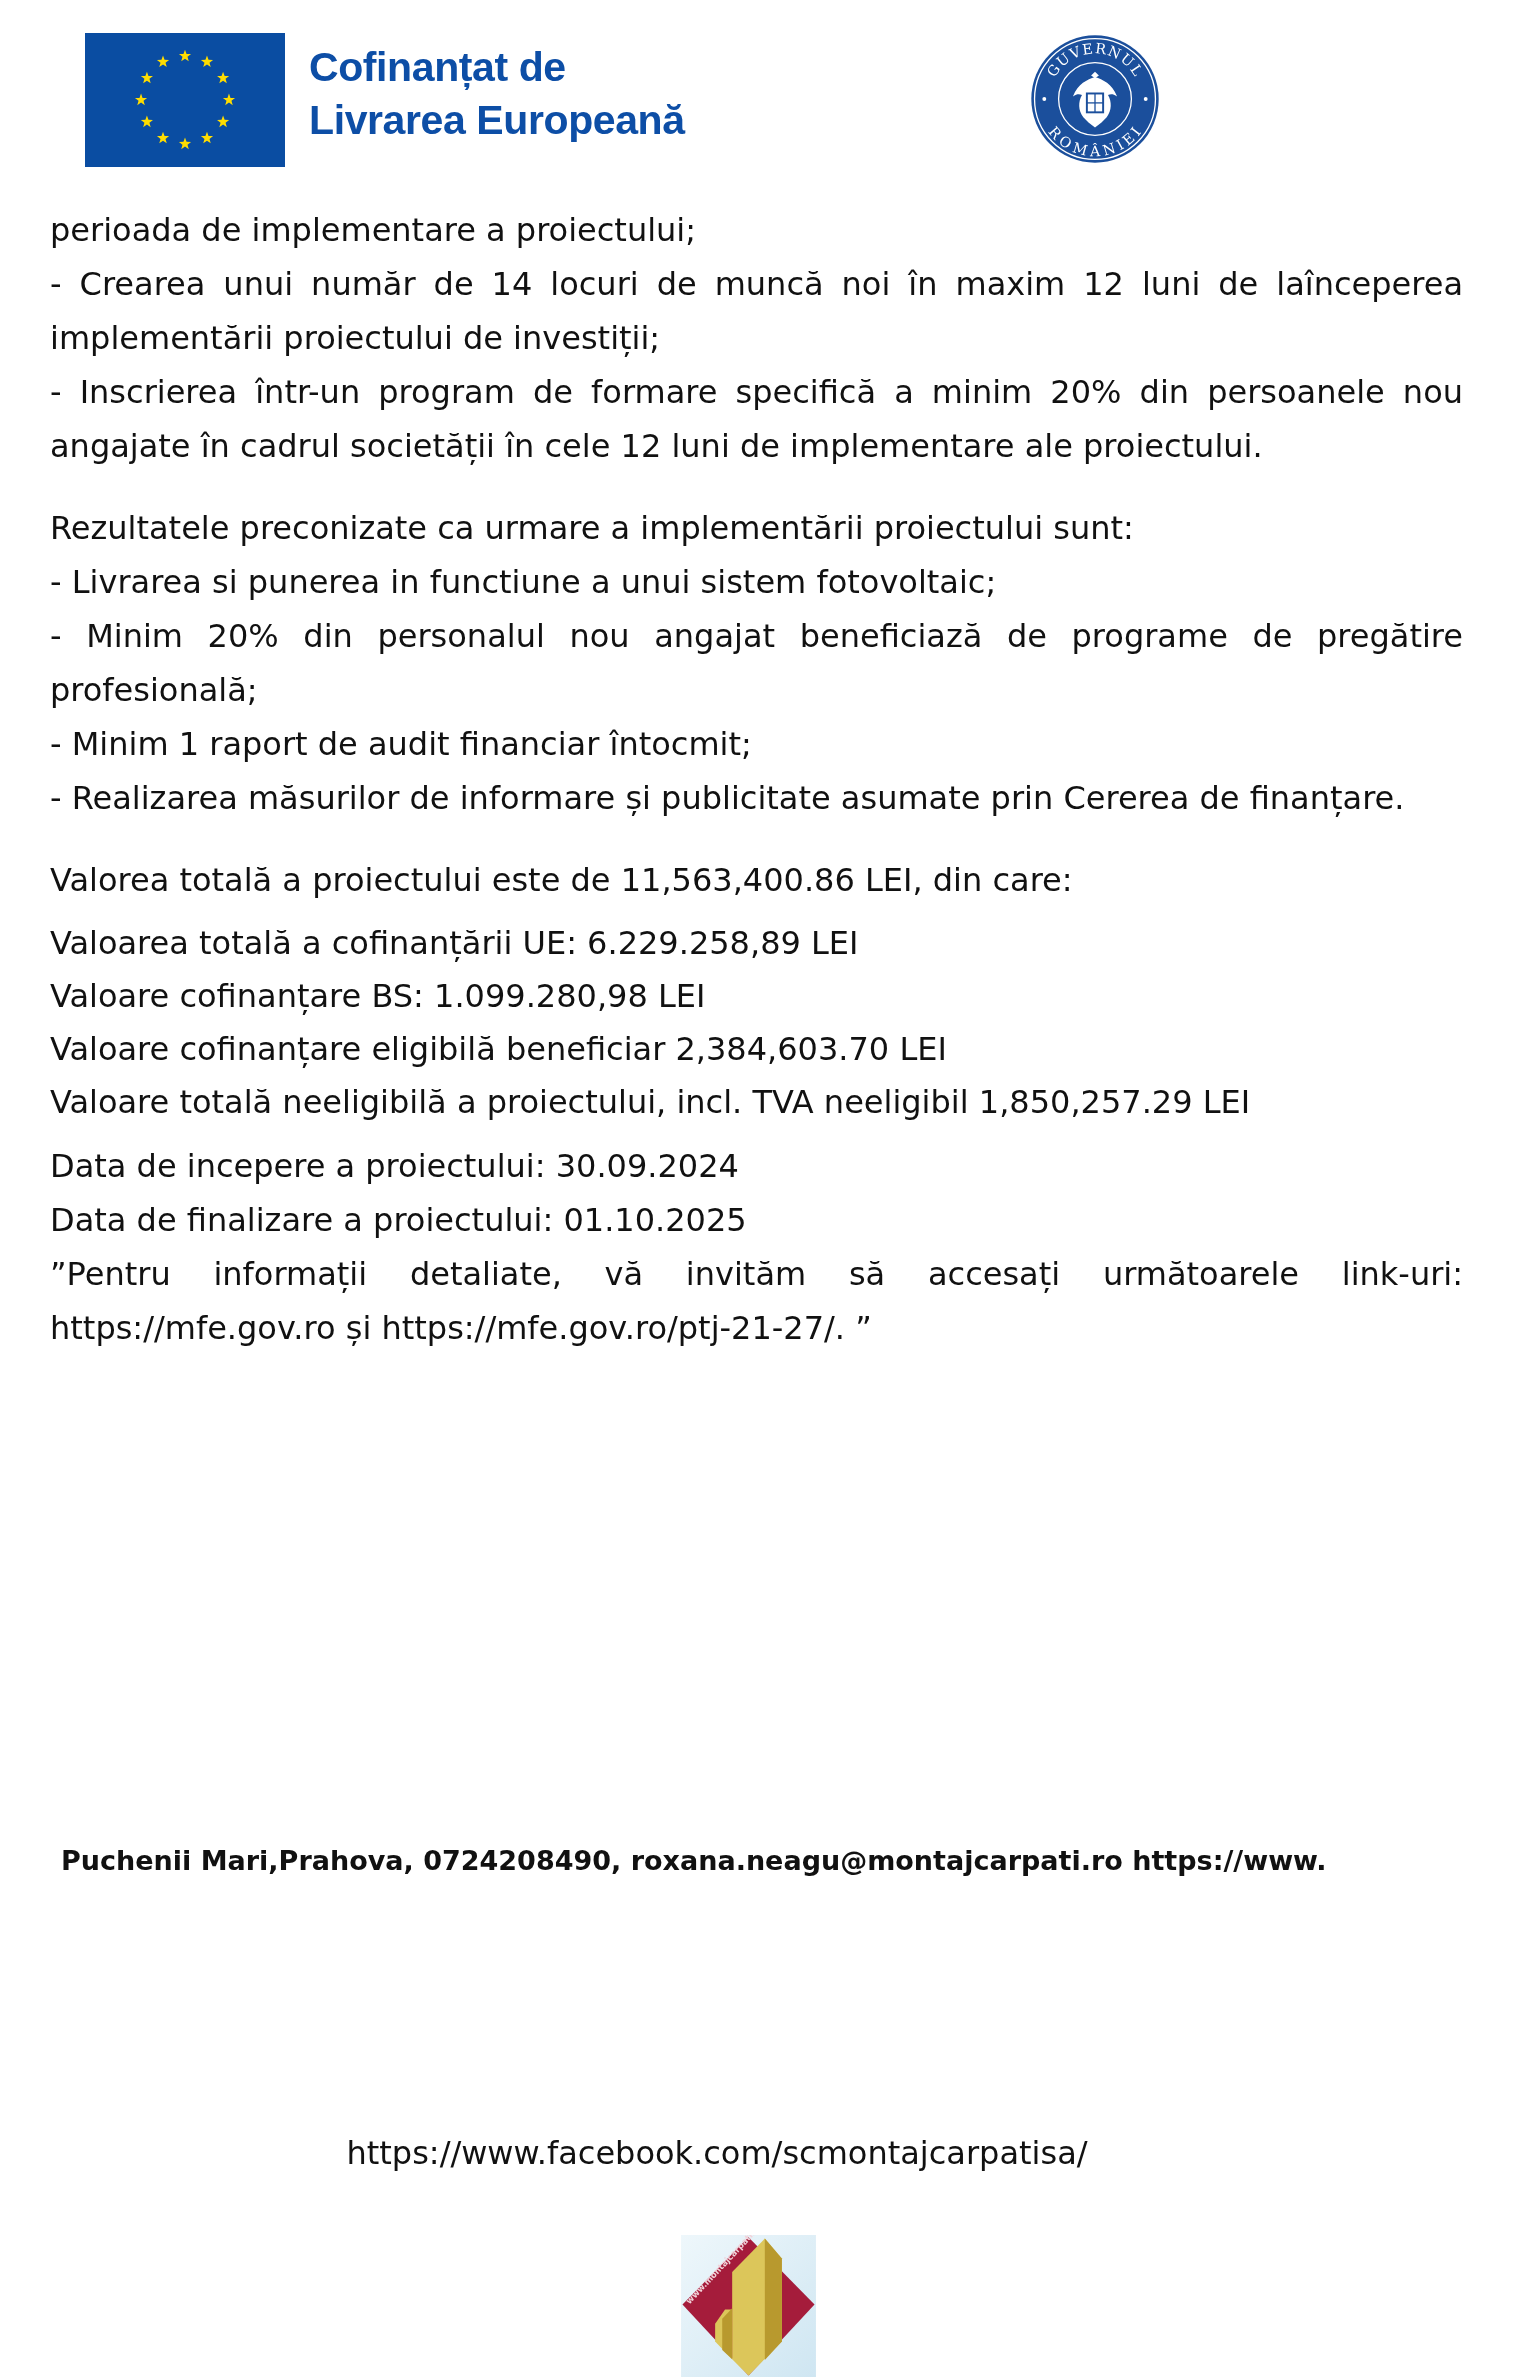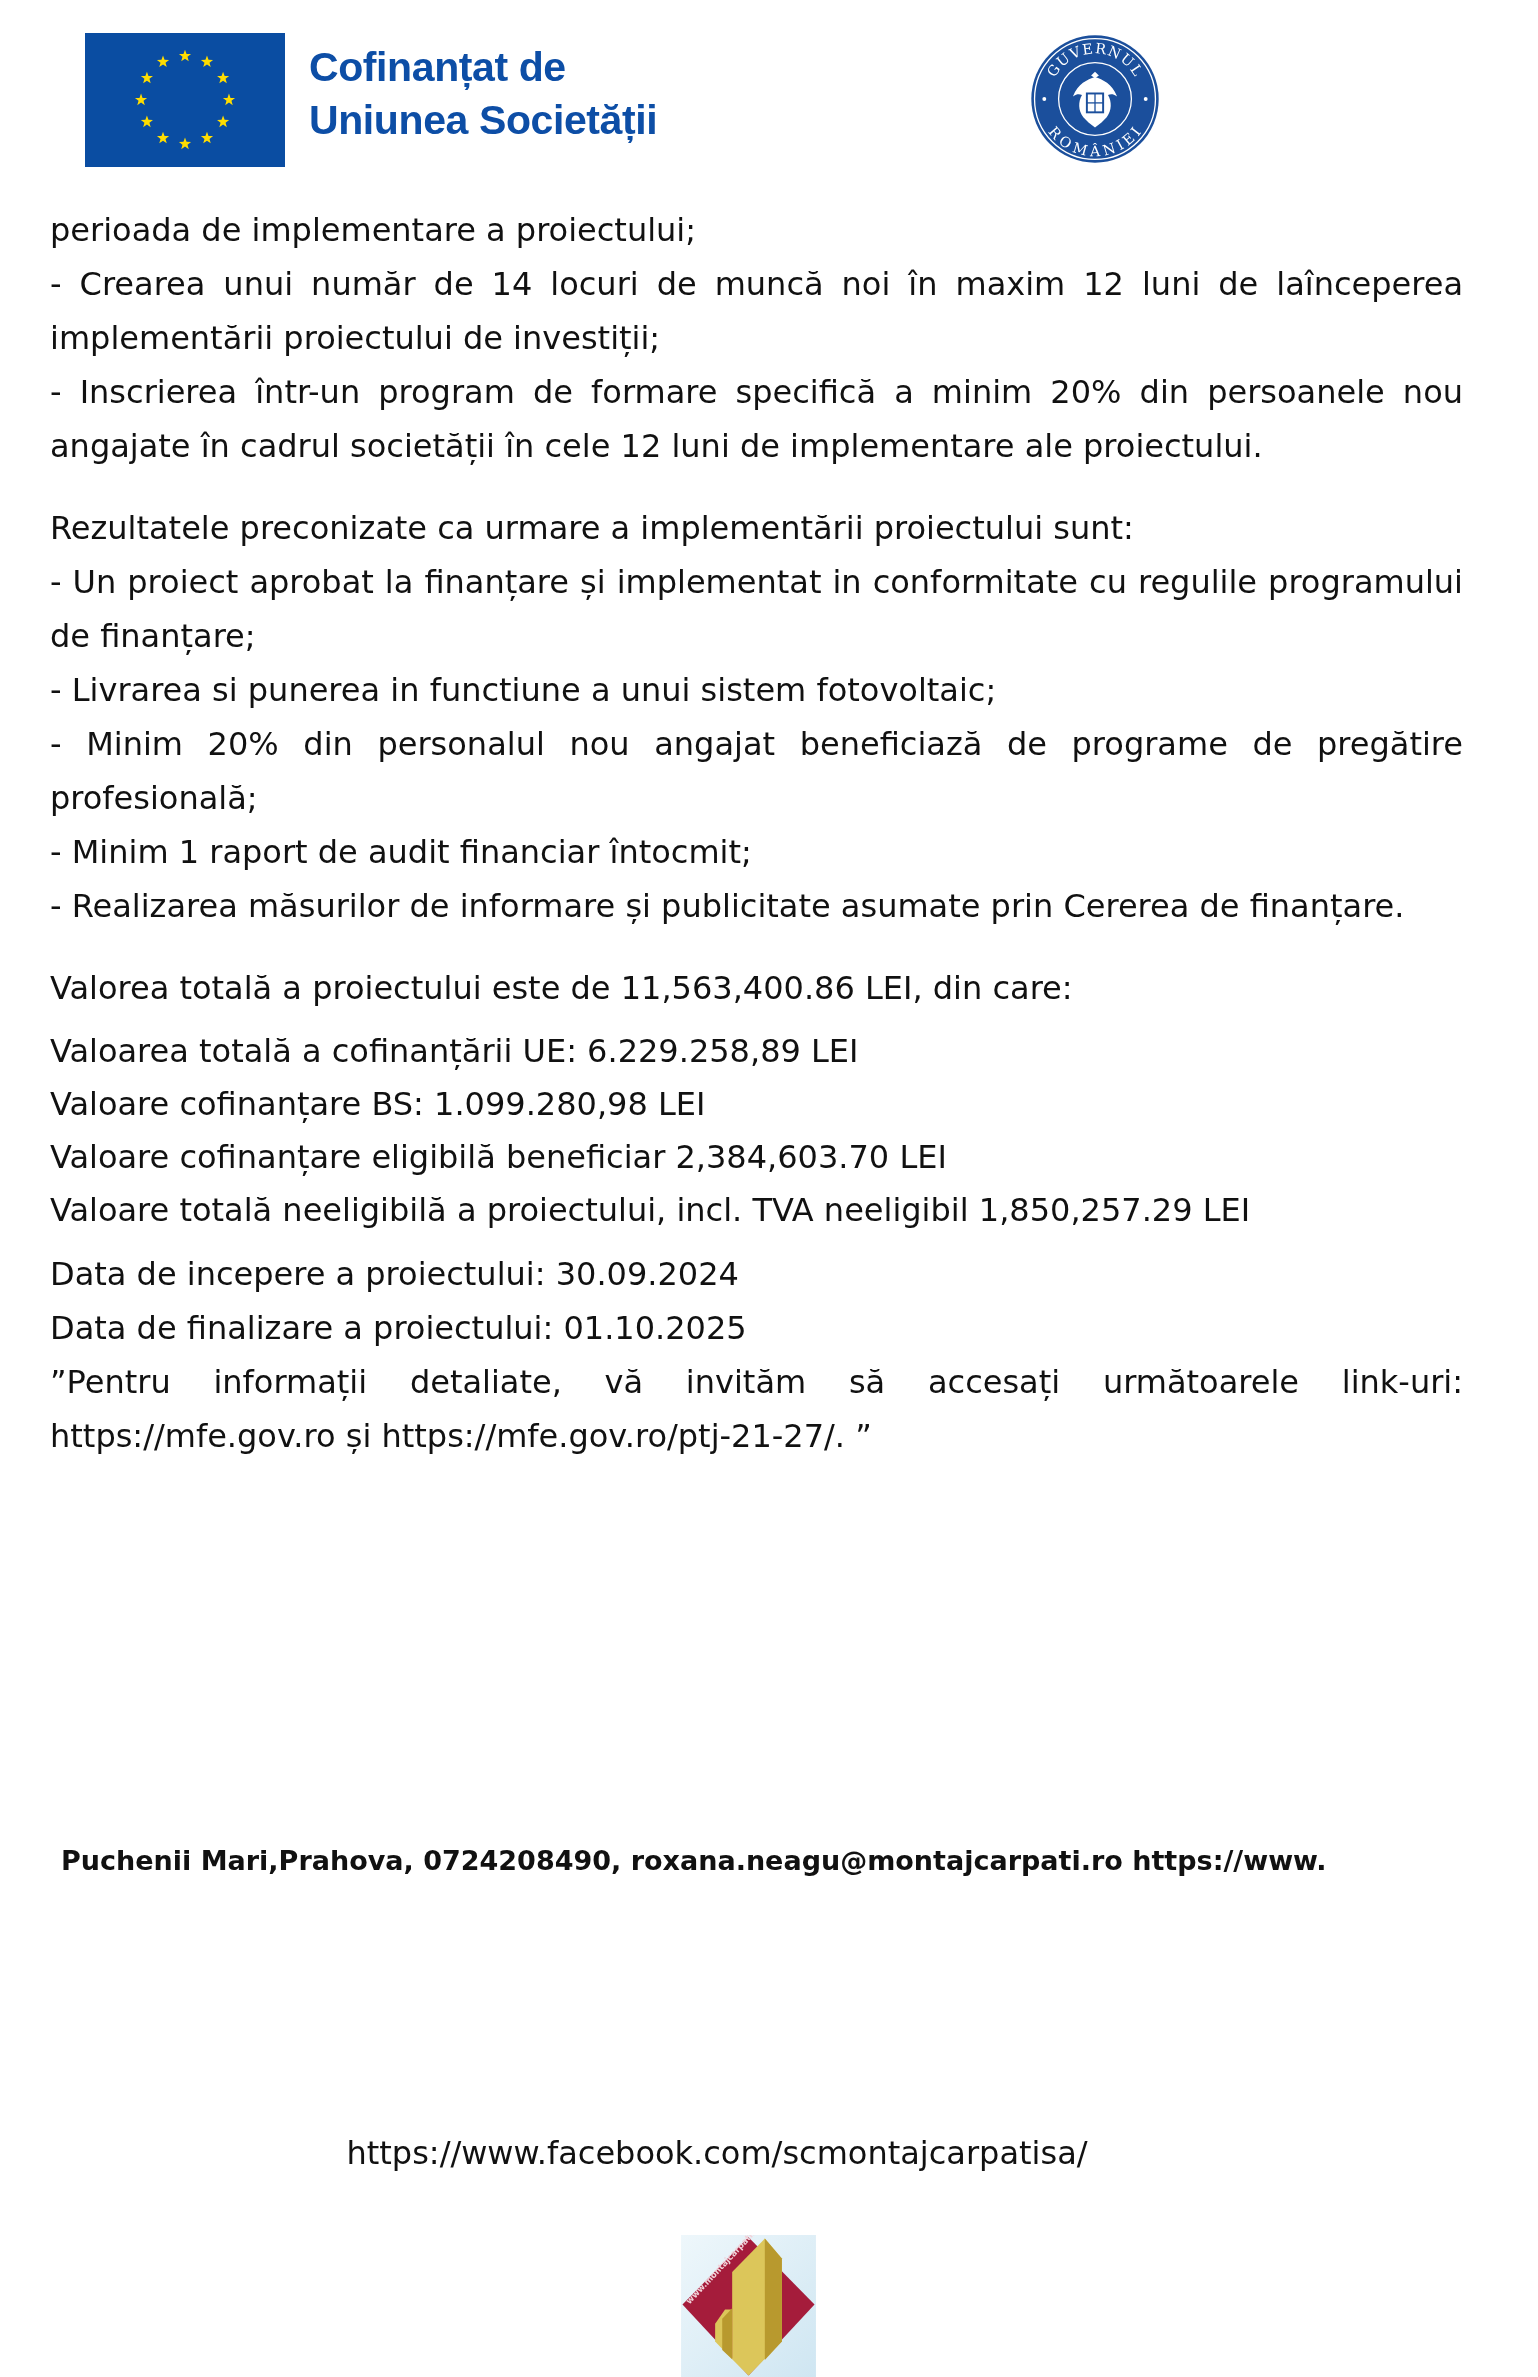--- a/index.html
+++ b/index.html
@@ -102,21 +102,21 @@
           <polygon points="110.00,138.69 112.17,144.70 118.56,144.91 113.52,148.84 115.29,154.97 110.00,151.39 104.71,154.97 106.48,148.84 101.44,144.91 107.83,144.70" fill="#ffdd00"></polygon>
           <polygon points="87.31,116.00 89.48,122.01 95.87,122.22 90.83,126.14 92.60,132.28 87.31,128.70 82.02,132.28 83.79,126.14 78.75,122.22 85.13,122.01" fill="#ffdd00"></polygon>
           <polygon points="79.00,85.00 81.17,91.01 87.56,91.22 82.52,95.14 84.29,101.28 79.00,97.70 73.71,101.28 75.48,95.14 70.44,91.22 76.83,91.01" fill="#ffdd00"></polygon>
           <polygon points="87.31,54.00 89.48,60.01 95.87,60.22 90.83,64.14 92.60,70.28 87.31,66.70 82.02,70.28 83.79,64.14 78.75,60.22 85.13,60.01" fill="#ffdd00"></polygon>
           <polygon points="110.00,31.31 112.17,37.31 118.56,37.53 113.52,41.45 115.29,47.59 110.00,44.01 104.71,47.59 106.48,41.45 101.44,37.53 107.83,37.31" fill="#ffdd00"></polygon>
         </g>
     </svg>
   </div>
   <div class="eu-text">
     <div>Cofinanțat de</div>
-    <div>Uniunea Societății</div>
+    <div>Livrarea Europeană</div>
   </div>
 
   <div class="gov-seal">
     <svg viewBox="0 0 200 200" xmlns="http://www.w3.org/2000/svg">
       <defs>
         <path id="arcTop" d="M 30 100 A 70 70 0 0 1 170 100"></path>
         <path id="arcBottom" d="M 28 100 A 72 72 0 0 0 172 100"></path>
       </defs>
       <circle cx="100" cy="100" r="98" fill="#1b4f9c"></circle>
       <circle cx="100" cy="100" r="93" fill="none" stroke="#ffffff" stroke-width="2"></circle>
@@ -147,21 +147,20 @@
   <section>
     <p>perioada de implementare a proiectului;</p>
     <p>- Crearea unui număr de 14 locuri de muncă noi în maxim 12 luni de laînceperea implementării proiectului de investiții;</p>
     <p>- Inscrierea într-un program de formare specifică a minim 20% din persoanele nou angajate în cadrul societății în cele 12 luni de implementare ale proiectului.</p>
   </section>
 
   <div class="gap-para"></div>
 
   <section>
     <p>Rezultatele preconizate ca urmare a implementării proiectului sunt:</p>
-    <p>- Un proiect aprobat la finanțare și implementat in conformitate cu regulile programului de finanțare;</p>
     <p>- Livrarea si punerea in functiune a unui sistem fotovoltaic;</p>
     <p>- Minim 20% din personalul nou angajat beneficiază de programe de pregătire profesională;</p>
     <p>- Minim 1 raport de audit financiar întocmit;</p>
     <p>- Realizarea măsurilor de informare și publicitate asumate prin Cererea de finanțare.</p>
   </section>
 
   <div class="gap-para"></div>
 
   <section>
     <p>Valorea totală a proiectului este de 11,563,400.86 LEI, din care:</p>

